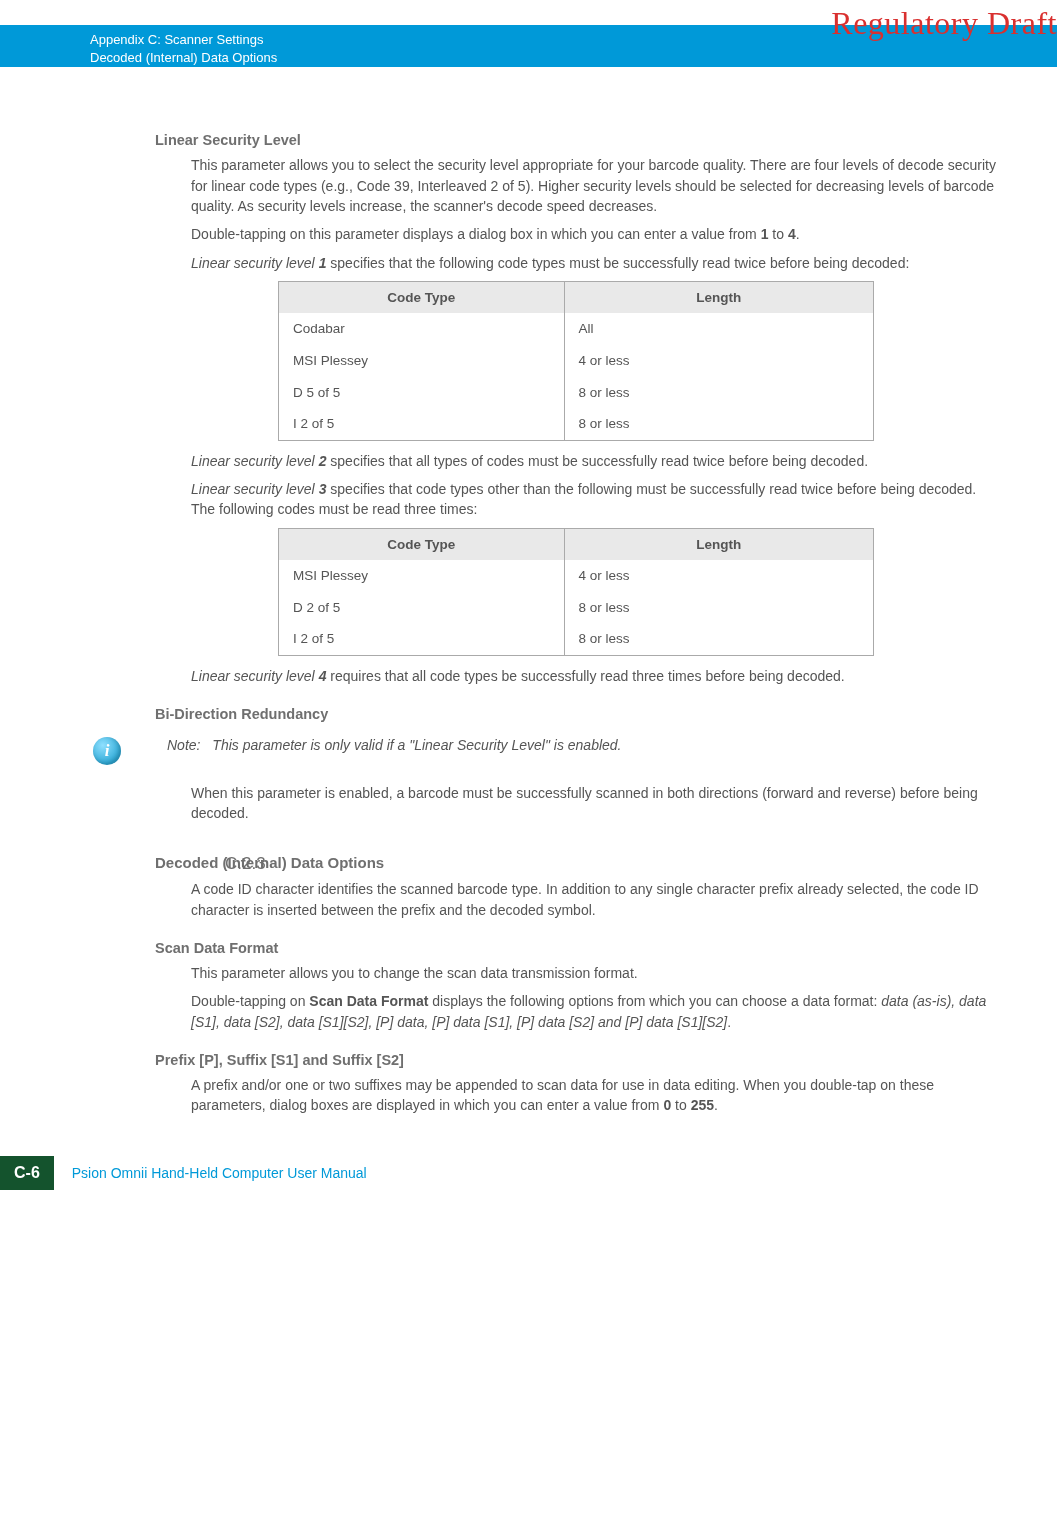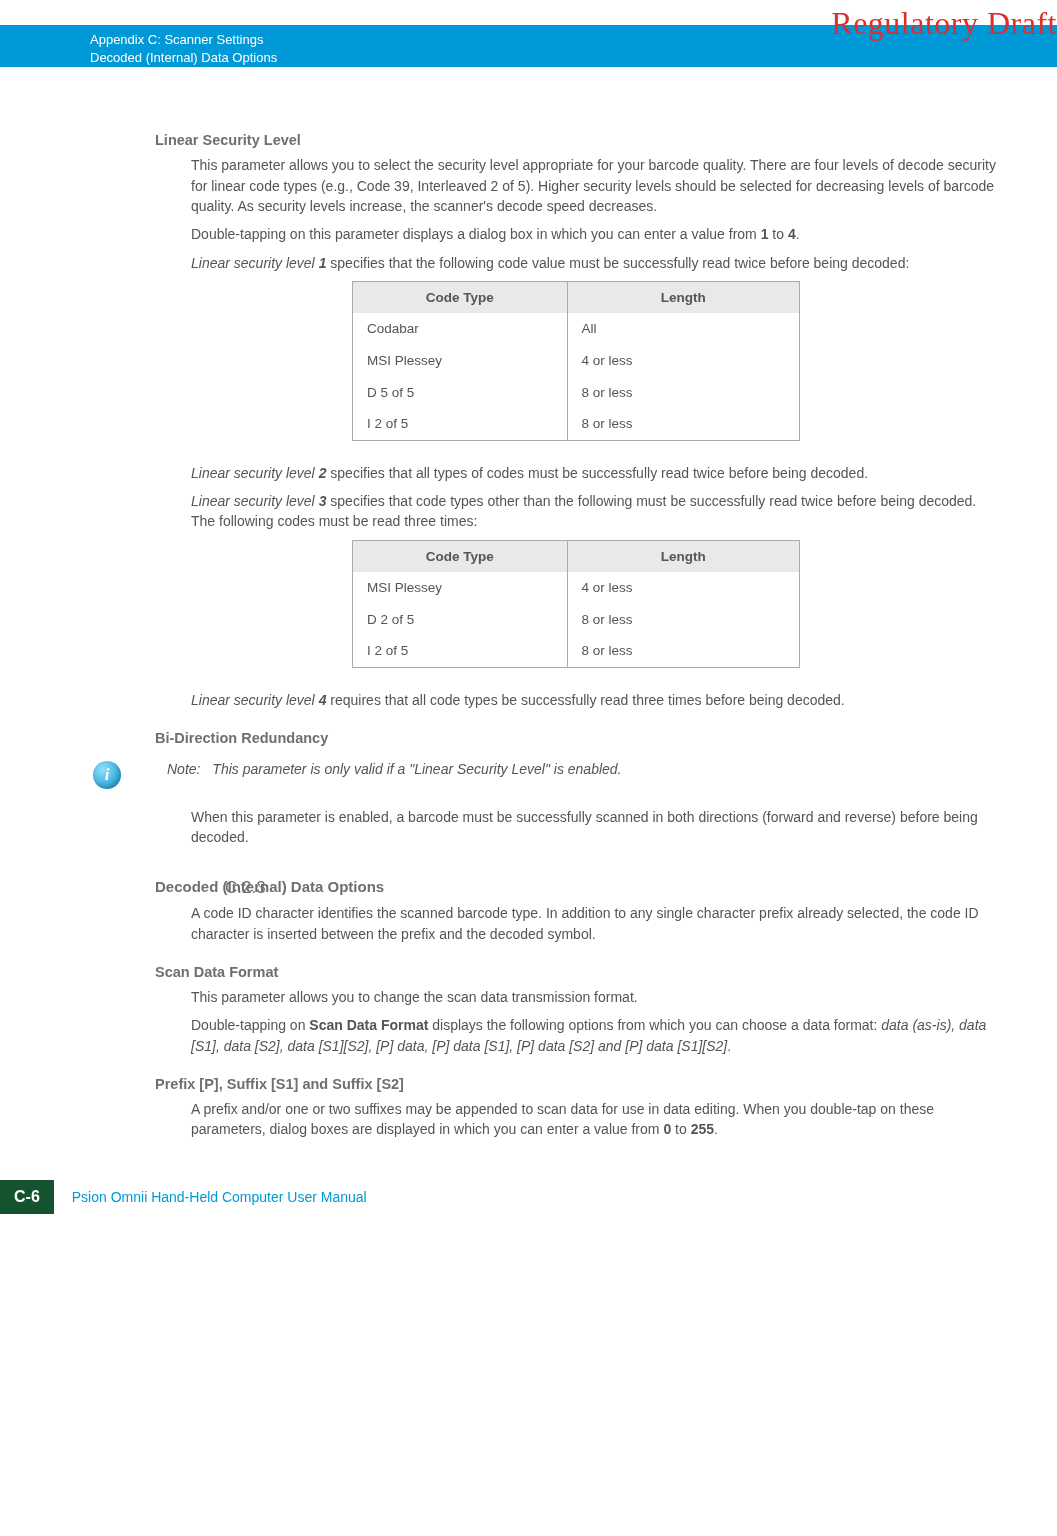--- a/index.html
+++ b/index.html
@@ -38,22 +38,22 @@
     color: #6f6f6f;
     margin-top: 18px;
     margin-bottom: 4px;
     font-size: 14.5px;
   }
   p { margin-bottom: 8px; color: #555; margin-left: 36px; }
   .ital { font-style: italic; }
   .bold { font-weight: bold; }
   table {
     border-collapse: collapse;
-    margin: 8px auto 22px auto;
-    width: 448px;
+    margin: 8px auto 10px auto;
+    width: 596px;
     font-size: 13.5px;
     padding-left: 32px;
   }
   table th {
     background: #e9e9e9;
     font-weight: bold;
     color: #555;
     padding: 6px 10px;
     text-align: center;
   }
@@ -133,21 +133,21 @@
 </div>
 
 <div class="content rel">
 
   <div class="h4">Linear Security Level</div>
   <p>This parameter allows you to select the security level appropriate for your barcode quality. There are four levels of decode security for linear code types (e.g., Code 39, Interleaved 2 of 5). Higher security levels should be selected for decreasing levels of barcode quality. As security levels increase, the scanner's decode speed decreases.</p>
   <p>
     <span>Double-tapping on this parameter displays a dialog box in which you can enter a value from </span><span class="bold">1</span><span> to </span><span class="bold">4</span><span>.</span>
   </p>
   <p>
-    <span class="ital">Linear security level </span><span class="ital bold">1</span><span> specifies that the following code value must be successfully read twice before being decoded:</span>
+    <span class="ital">Linear security level </span><span class="ital bold">1</span><span> specifies that the following code types must be successfully read twice before being decoded:</span>
   </p>
 
   <table>
     <tbody>
         <tr>
           <th>Code Type</th>
           <th>Length</th>
         </tr>
     <tr>
           <td>Codabar</td>

